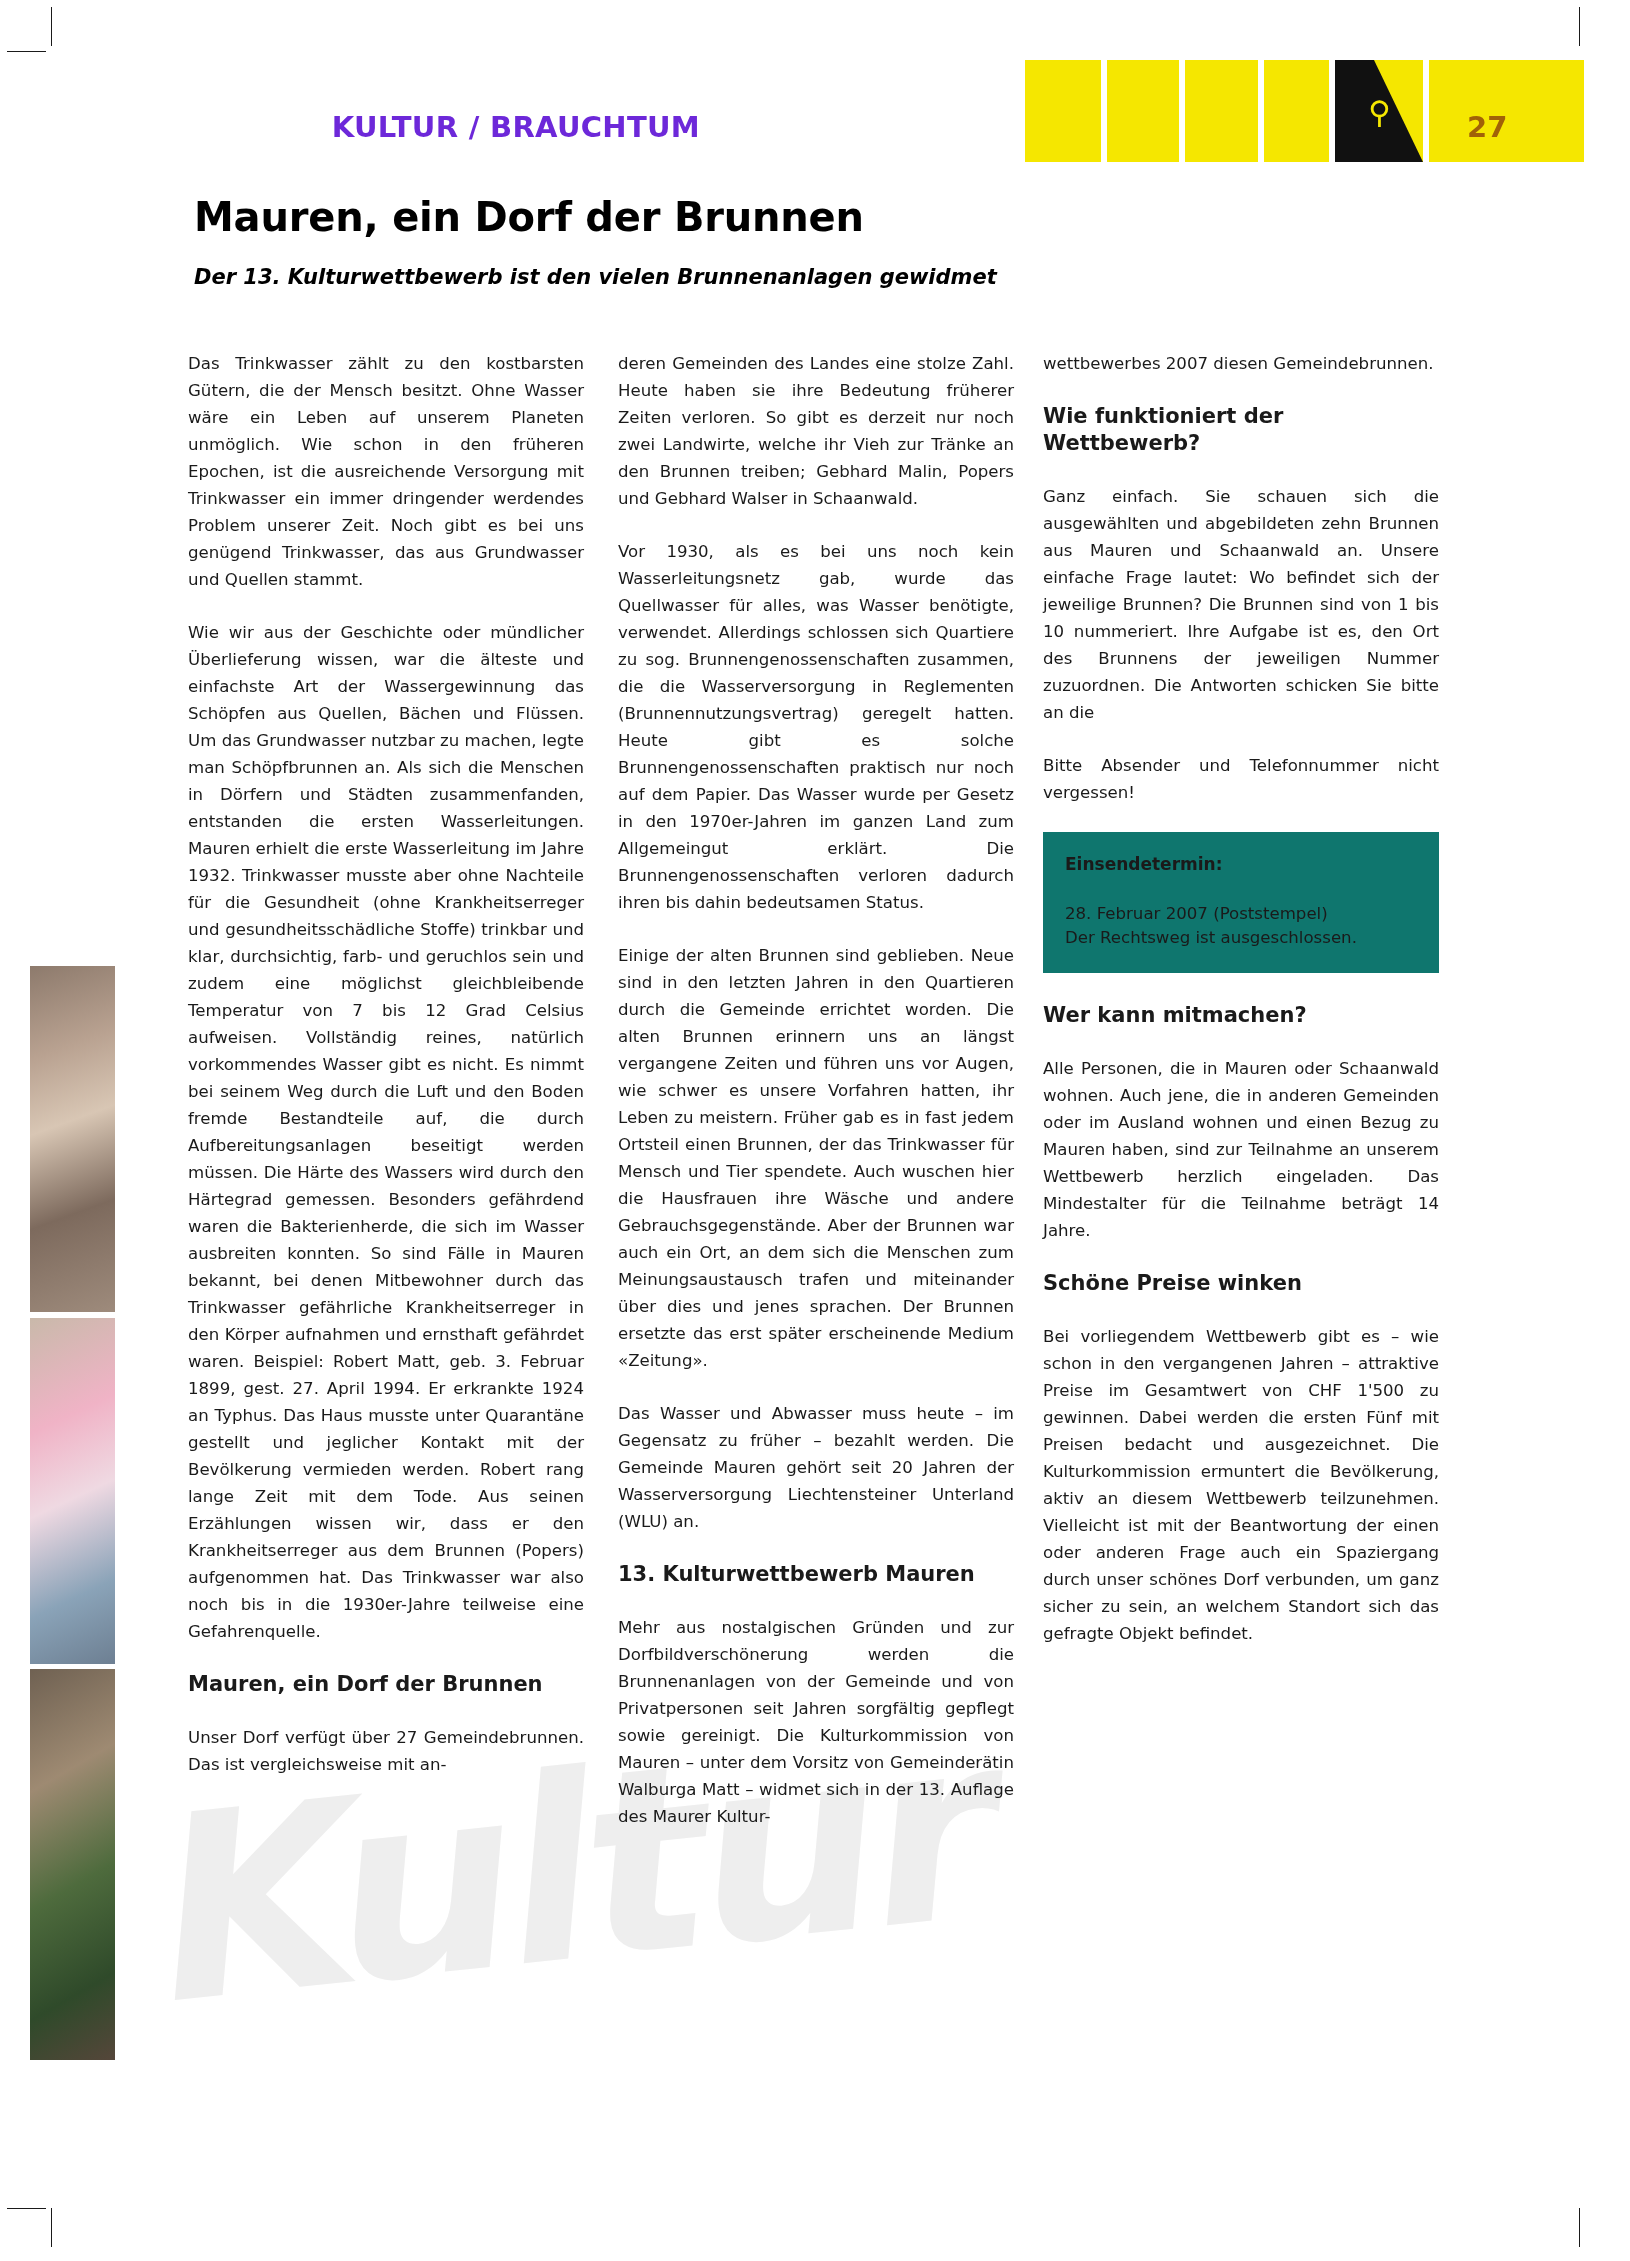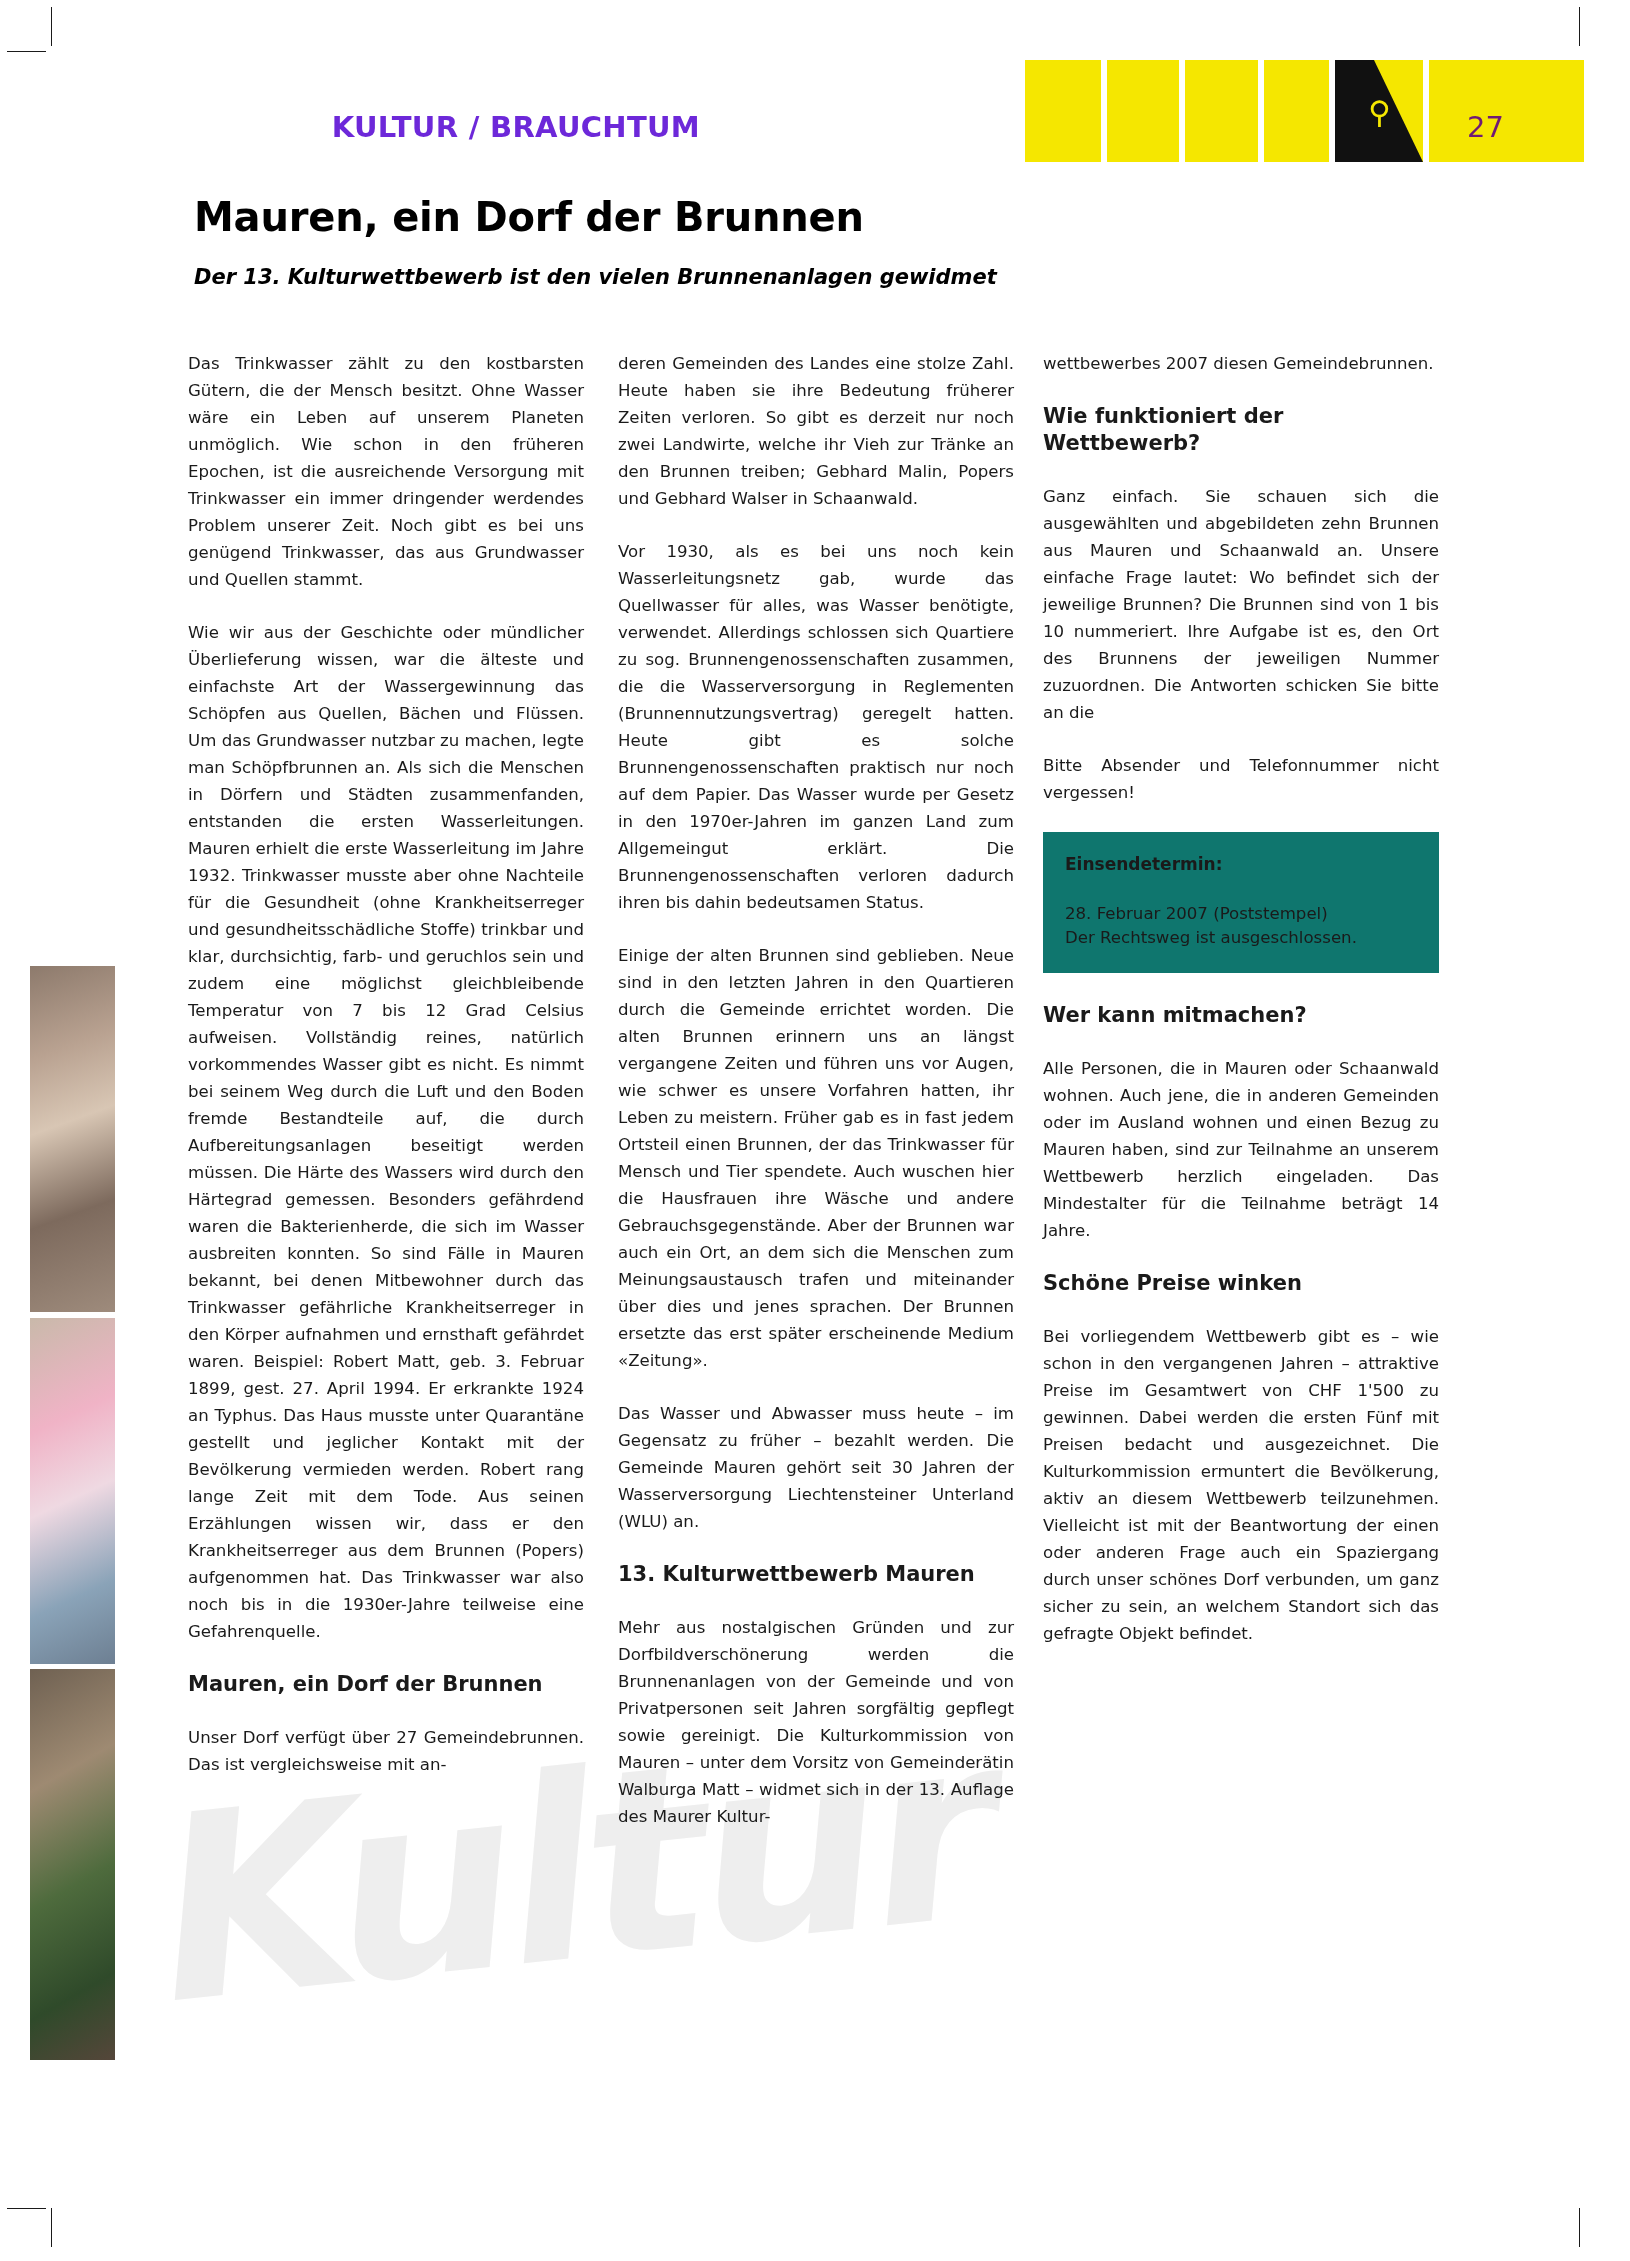--- a/index.html
+++ b/index.html
@@ -93,22 +93,22 @@
     color: #f5e700;
     font-size: 31px;
     line-height: 41px;
     text-align: center;
   }
   .page-number {
     position: absolute;
     left: 1467px;
     top: 82px;
     font-size: 29px;
-    font-weight: normal;
-    color: #701a75;
+    font-weight: bold;
+    color: #a16207;
   }
 
   
   .doc-title {
     position: absolute;
     left: 194px;
     top: 194px;
     font-size: 40px;
     font-weight: bold;
     letter-spacing: -0.2px;
@@ -249,21 +249,21 @@
   <p>Das Trinkwasser zählt zu den kostbarsten Gütern, die der Mensch besitzt. Ohne Wasser wäre ein Leben auf unserem Planeten unmöglich. Wie schon in den früheren Epochen, ist die ausreichende Versorgung mit Trinkwasser ein immer dringender werdendes Problem unserer Zeit. Noch gibt es bei uns genügend Trinkwasser, das aus Grundwasser und Quellen stammt.</p>
   <p>Wie wir aus der Geschichte oder mündlicher Überlieferung wissen, war die älteste und einfachste Art der Wassergewinnung das Schöpfen aus Quellen, Bächen und Flüssen. Um das Grundwasser nutzbar zu machen, legte man Schöpfbrunnen an. Als sich die Menschen in Dörfern und Städten zusammenfanden, entstanden die ersten Wasserleitungen. Mauren erhielt die erste Wasserleitung im Jahre 1932. Trinkwasser musste aber ohne Nachteile für die Gesundheit (ohne Krankheitserreger und gesundheitsschädliche Stoffe) trinkbar und klar, durchsichtig, farb- und geruchlos sein und zudem eine möglichst gleichbleibende Temperatur von 7 bis 12 Grad Celsius aufweisen. Vollständig reines, natürlich vorkommendes Wasser gibt es nicht. Es nimmt bei seinem Weg durch die Luft und den Boden fremde Bestandteile auf, die durch Aufbereitungsanlagen beseitigt werden müssen. Die Härte des Wassers wird durch den Härtegrad gemessen. Besonders gefährdend waren die Bakterienherde, die sich im Wasser ausbreiten konnten. So sind Fälle in Mauren bekannt, bei denen Mitbewohner durch das Trinkwasser gefährliche Krankheitserreger in den Körper aufnahmen und ernsthaft gefährdet waren. Beispiel: Robert Matt, geb. 3. Februar 1899, gest. 27. April 1994. Er erkrankte 1924 an Typhus. Das Haus musste unter Quarantäne gestellt und jeglicher Kontakt mit der Bevölkerung vermieden werden. Robert rang lange Zeit mit dem Tode. Aus seinen Erzählungen wissen wir, dass er den Krankheitserreger aus dem Brunnen (Popers) aufgenommen hat. Das Trinkwasser war also noch bis in die 1930er-Jahre teilweise eine Gefahrenquelle.</p>
   <h3>Mauren, ein Dorf der Brunnen</h3>
   <p>Unser Dorf verfügt über 27 Gemeindebrunnen. Das ist vergleichsweise mit an-</p>
 </div>
 
 <div class="col" id="col2">
   <p>deren Gemeinden des Landes eine stolze Zahl. Heute haben sie ihre Bedeutung früherer Zeiten verloren. So gibt es derzeit nur noch zwei Landwirte, welche ihr Vieh zur Tränke an den Brunnen treiben; Gebhard Malin, Popers und Gebhard Walser in Schaanwald.</p>
   <p>Vor 1930, als es bei uns noch kein Wasserleitungsnetz gab, wurde das Quellwasser für alles, was Wasser benötigte, verwendet. Allerdings schlossen sich Quartiere zu sog. Brunnengenossenschaften zusammen, die die Wasserversorgung in Reglementen (Brunnennutzungsvertrag) geregelt hatten. Heute gibt es solche Brunnengenossenschaften praktisch nur noch auf dem Papier. Das Wasser wurde per Gesetz in den 1970er-Jahren im ganzen Land zum Allgemeingut erklärt. Die Brunnengenossenschaften verloren dadurch ihren bis dahin bedeutsamen Status.</p>
   <p>Einige der alten Brunnen sind geblieben. Neue sind in den letzten Jahren in den Quartieren durch die Gemeinde errichtet worden. Die alten Brunnen erinnern uns an längst vergangene Zeiten und führen uns vor Augen, wie schwer es unsere Vorfahren hatten, ihr Leben zu meistern. Früher gab es in fast jedem Ortsteil einen Brunnen, der das Trinkwasser für Mensch und Tier spendete. Auch wuschen hier die Hausfrauen ihre Wäsche und andere Gebrauchsgegenstände. Aber der Brunnen war auch ein Ort, an dem sich die Menschen zum Meinungsaustausch trafen und miteinander über dies und jenes sprachen. Der Brunnen ersetzte das erst später erscheinende Medium «Zeitung».</p>
-  <p>Das Wasser und Abwasser muss heute – im Gegensatz zu früher – bezahlt werden. Die Gemeinde Mauren gehört seit 30 Jahren der Wasserversorgung Liechtensteiner Unterland (WLU) an.</p>
+  <p>Das Wasser und Abwasser muss heute – im Gegensatz zu früher – bezahlt werden. Die Gemeinde Mauren gehört seit 20 Jahren der Wasserversorgung Liechtensteiner Unterland (WLU) an.</p>
   <h3>13. Kulturwettbewerb Mauren</h3>
   <p>Mehr aus nostalgischen Gründen und zur Dorfbildverschönerung werden die Brunnenanlagen von der Gemeinde und von Privatpersonen seit Jahren sorgfältig gepflegt sowie gereinigt. Die Kulturkommission von Mauren – unter dem Vorsitz von Gemeinderätin Walburga Matt – widmet sich in der 13. Auflage des Maurer Kultur-</p>
 </div>
 
 <div class="col" id="col3">
   <p>wettbewerbes 2007 diesen Gemeindebrunnen.</p>
   <h3>Wie funktioniert der Wettbewerb?</h3>
   <p>Ganz einfach. Sie schauen sich die ausgewählten und abgebildeten zehn Brunnen aus Mauren und Schaanwald an. Unsere einfache Frage lautet: Wo befindet sich der jeweilige Brunnen? Die Brunnen sind von 1 bis 10 nummeriert. Ihre Aufgabe ist es, den Ort des Brunnens der jeweiligen Nummer zuzuordnen. Die Antworten schicken Sie bitte an die</p>
   <p>Bitte Absender und Telefonnummer nicht vergessen!</p>
   <div class="notice-box">

